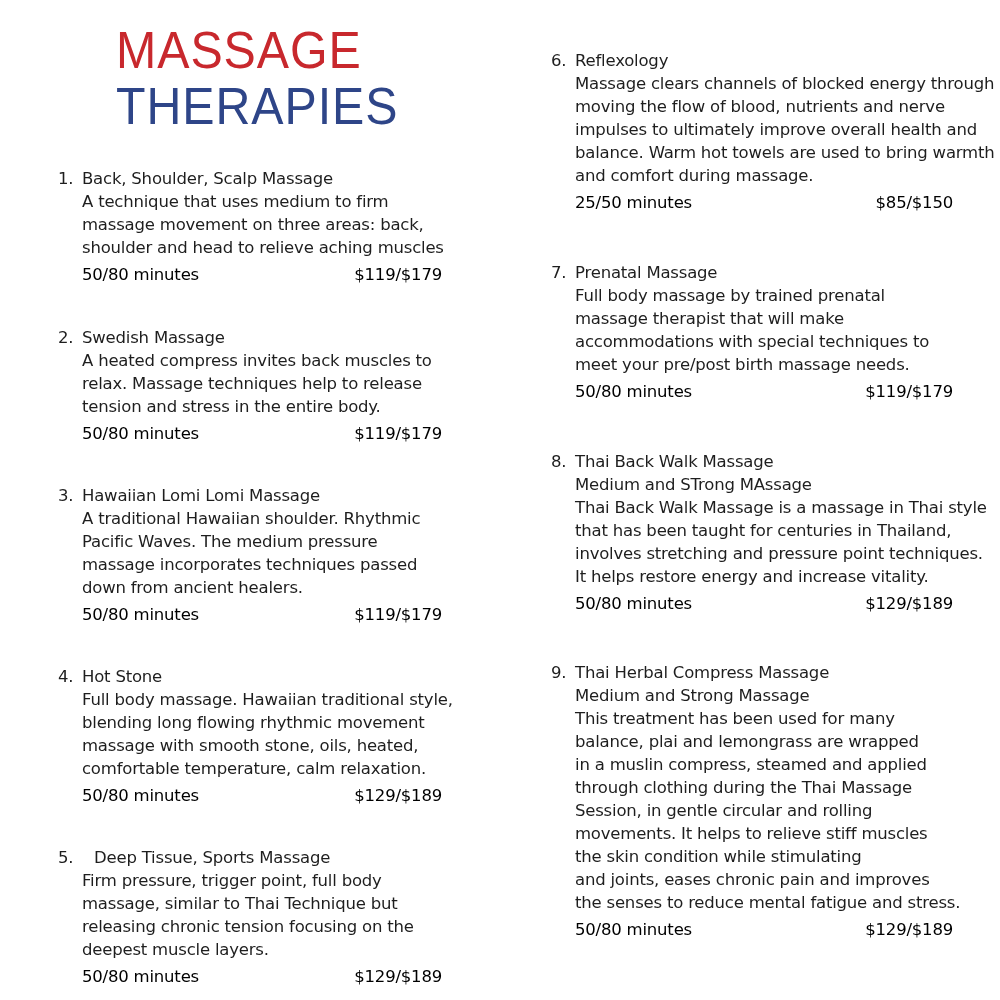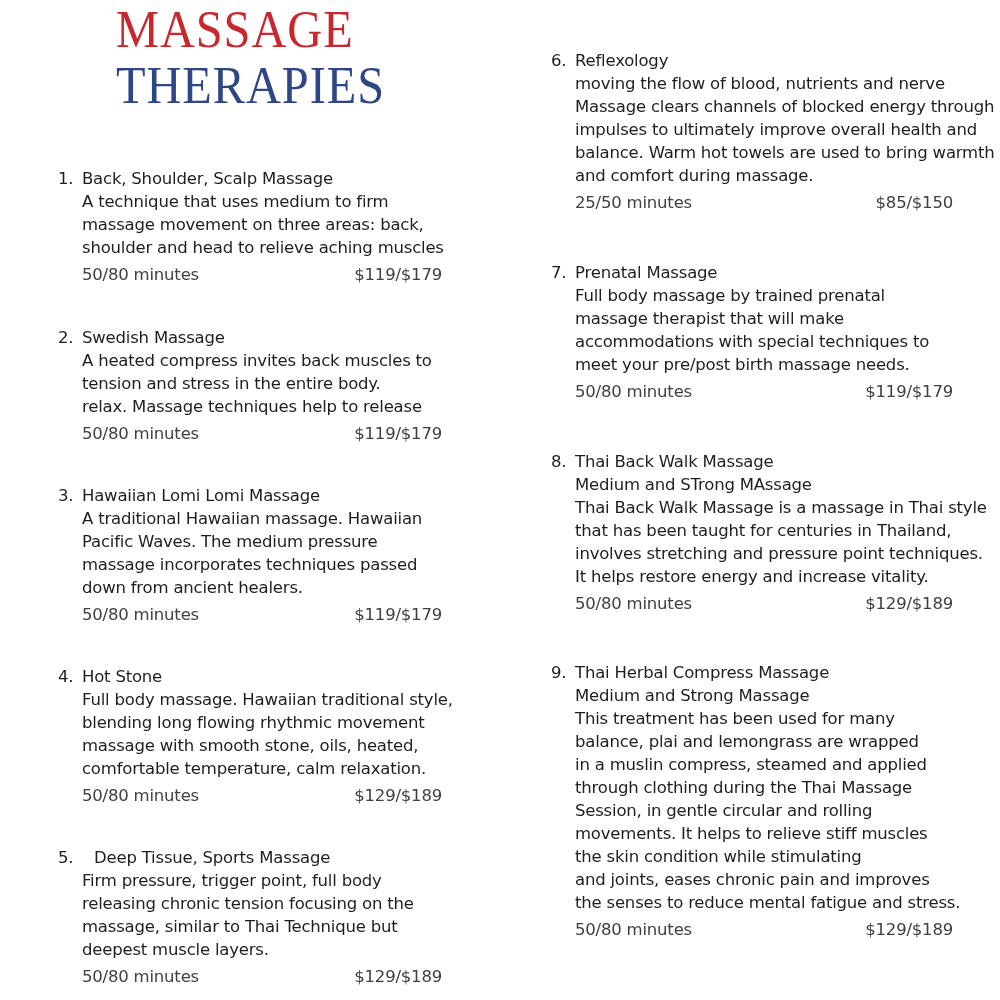--- a/index.html
+++ b/index.html
@@ -1,26 +1,26 @@
 <!DOCTYPE html>
 <html><head>
 <meta charset="utf-8">
 <style>
   html, body { margin: 0; padding: 0; background: #ffffff; }
   body { width: 1000px; height: 1000px; position: relative; overflow: hidden;
          font-family: "DejaVu Sans", sans-serif; color: #1e1e1e; }
-  .title { position: absolute; left: 116px; top: 2px; font-family: Liberation Serif, serif;
+  .title { position: absolute; left: 116px; top: 22px; font-family: Liberation Sans, sans-serif;
            font-weight: 300; letter-spacing: 1px; line-height: 56px; }
   .title .l1 { display: block; font-size: 52px; color: #c8282d; transform: scaleX(0.93); transform-origin: left; }
   .title .l2 { display: block; font-size: 52px; color: #2e4588; transform: scaleX(0.93); transform-origin: left; }
   .item { position: absolute; font-size: 16.5px; line-height: 23px; letter-spacing: -0.2px; }
   .item .num { position: absolute; left: 0; top: 0; }
   .item .body { margin-left: 24px; }
   .item .name, .item .sub, .item .desc-line { display: block; white-space: nowrap; }
-  .item .price-row { display: flex; justify-content: space-between; color: #404040; margin-top: 4px; }
+  .item .price-row { display: flex; justify-content: space-between; color: #000000; margin-top: 4px; }
   .col-left .item { left: 58px; }
   .col-left .item .price-row { width: 360px; }
   .col-right .item { left: 551px; }
   .col-right .item .price-row { width: 378px; }
 </style>
 </head>
 <body>
 
 <div class="title">
   <span class="l1">MASSAGE</span>
@@ -41,34 +41,34 @@
         <span>$119/$179</span>
       </div>
     </div>
   </div>
 
   <div class="item" style="top:326px">
     <span class="num">2.</span>
     <div class="body">
       <span class="name">Swedish Massage</span>
       <span class="desc-line">A heated compress invites back muscles to</span>
+      <span class="desc-line">relax. Massage techniques help to release</span>
       <span class="desc-line">tension and stress in the entire body.</span>
-      <span class="desc-line">relax. Massage techniques help to release</span>
       <div class="price-row">
         <span>50/80 minutes</span>
         <span>$119/$179</span>
       </div>
     </div>
   </div>
 
   <div class="item" style="top:484px">
     <span class="num">3.</span>
     <div class="body">
       <span class="name">Hawaiian Lomi Lomi Massage</span>
-      <span class="desc-line">A traditional Hawaiian massage. Hawaiian</span>
+      <span class="desc-line">A traditional Hawaiian shoulder. Rhythmic</span>
       <span class="desc-line">Pacific Waves. The medium pressure</span>
       <span class="desc-line">massage incorporates techniques passed</span>
       <span class="desc-line">down from ancient healers.</span>
       <div class="price-row">
         <span>50/80 minutes</span>
         <span>$119/$179</span>
       </div>
     </div>
   </div>
 
@@ -85,39 +85,39 @@
         <span>$129/$189</span>
       </div>
     </div>
   </div>
 
   <div class="item" style="top:846px">
     <span class="num">5.</span>
     <div class="body">
       <span class="name" style="padding-left:12px">Deep Tissue, Sports Massage</span>
       <span class="desc-line">Firm pressure, trigger point, full body</span>
+      <span class="desc-line">massage, similar to Thai Technique but</span>
       <span class="desc-line">releasing chronic tension focusing on the</span>
-      <span class="desc-line">massage, similar to Thai Technique but</span>
       <span class="desc-line">deepest muscle layers.</span>
       <div class="price-row">
         <span>50/80 minutes</span>
         <span>$129/$189</span>
       </div>
     </div>
   </div>
 </div>
 
 <div class="col-right">
 
   <div class="item" style="top:49px">
     <span class="num">6.</span>
     <div class="body">
       <span class="name">Reflexology</span>
+      <span class="desc-line">Massage clears channels of blocked energy through</span>
       <span class="desc-line">moving the flow of blood, nutrients and nerve</span>
-      <span class="desc-line">Massage clears channels of blocked energy through</span>
       <span class="desc-line">impulses to ultimately improve overall health and</span>
       <span class="desc-line">balance. Warm hot towels are used to bring warmth</span>
       <span class="desc-line">and comfort during massage.</span>
       <div class="price-row">
         <span>25/50 minutes</span>
         <span>$85/$150</span>
       </div>
     </div>
   </div>
 

